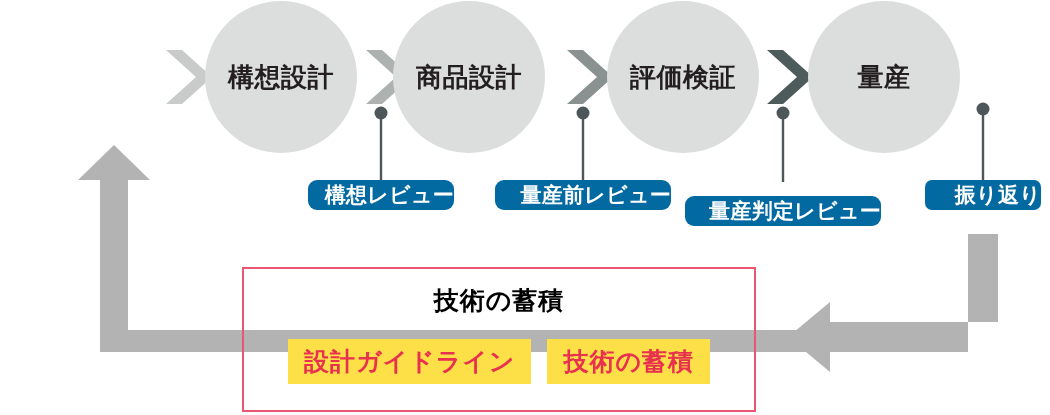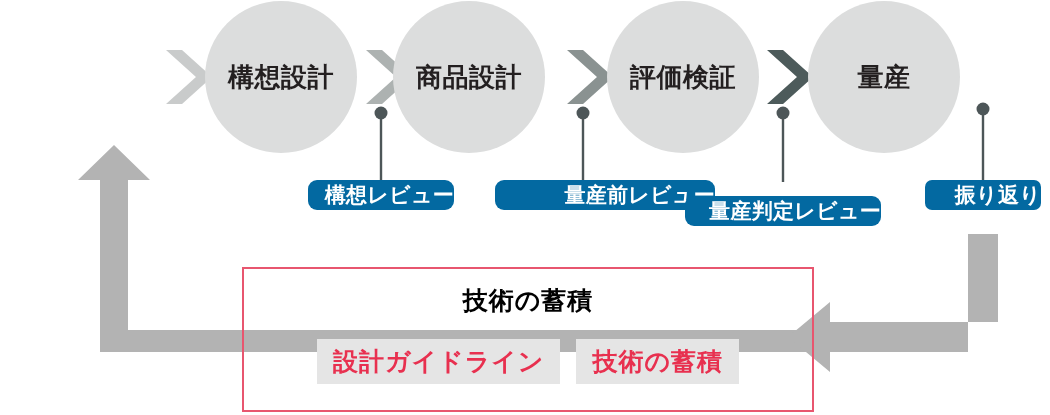--- a/index.html
+++ b/index.html
@@ -60,21 +60,21 @@
     color: #ffffff;
     white-space: nowrap;
     letter-spacing: 0.3px;
   }
 
   
   #knowledge-box {
     position: absolute;
     left: 242px;
     top: 267px;
-    width: 572px;
+    width: 514px;
     height: 145px;
     border: 2px solid #e8566f;
     background: transparent;
     box-sizing: border-box;
     z-index: 6;
   }
   #knowledge-title {
     position: absolute;
     top: 15px;
     left: 0;
@@ -88,21 +88,21 @@
   #knowledge-tags {
     position: absolute;
     top: 70px;
     left: 0;
     width: 100%;
     display: flex;
     justify-content: center;
     gap: 16px;
   }
   .knowledge-tag {
-    background: #e5e5e5;
+    background: #fde047;
     color: #e8304f;
     font-size: 25px;
     font-weight: 700;
     padding: 6px 16px;
     white-space: nowrap;
     letter-spacing: 1px;
   }
 </style>
 </head>
 <body>
@@ -161,21 +161,21 @@
   <div class="stage-circle" style="left:607px; top:1px;justify-content:center;">
     <span class="stage-label">評価検証</span>
   </div>
   <div class="stage-circle" style="left:808px; top:1px;">
     <span class="stage-label">量産</span>
   </div>
 
   <div class="review-box" style="left:308px; top:180px; width:146px;">
     <span class="review-label">構想レビュー</span>
   </div>
-  <div class="review-box" style="left:495px; top:180px; width:176px;padding-left:44px;">
+  <div class="review-box" style="left:495px; top:180px; width:176px;">
     <span class="review-label">量産前レビュー</span>
   </div>
   <div class="review-box" style="left:685px; top:196px; width:196px;">
     <span class="review-label">量産判定レビュー</span>
   </div>
   <div class="review-box" style="left:925px; top:180px; width:116px;border-radius:7px;">
     <span class="review-label">振り返り</span>
   </div>
 
   <div id="knowledge-box">

